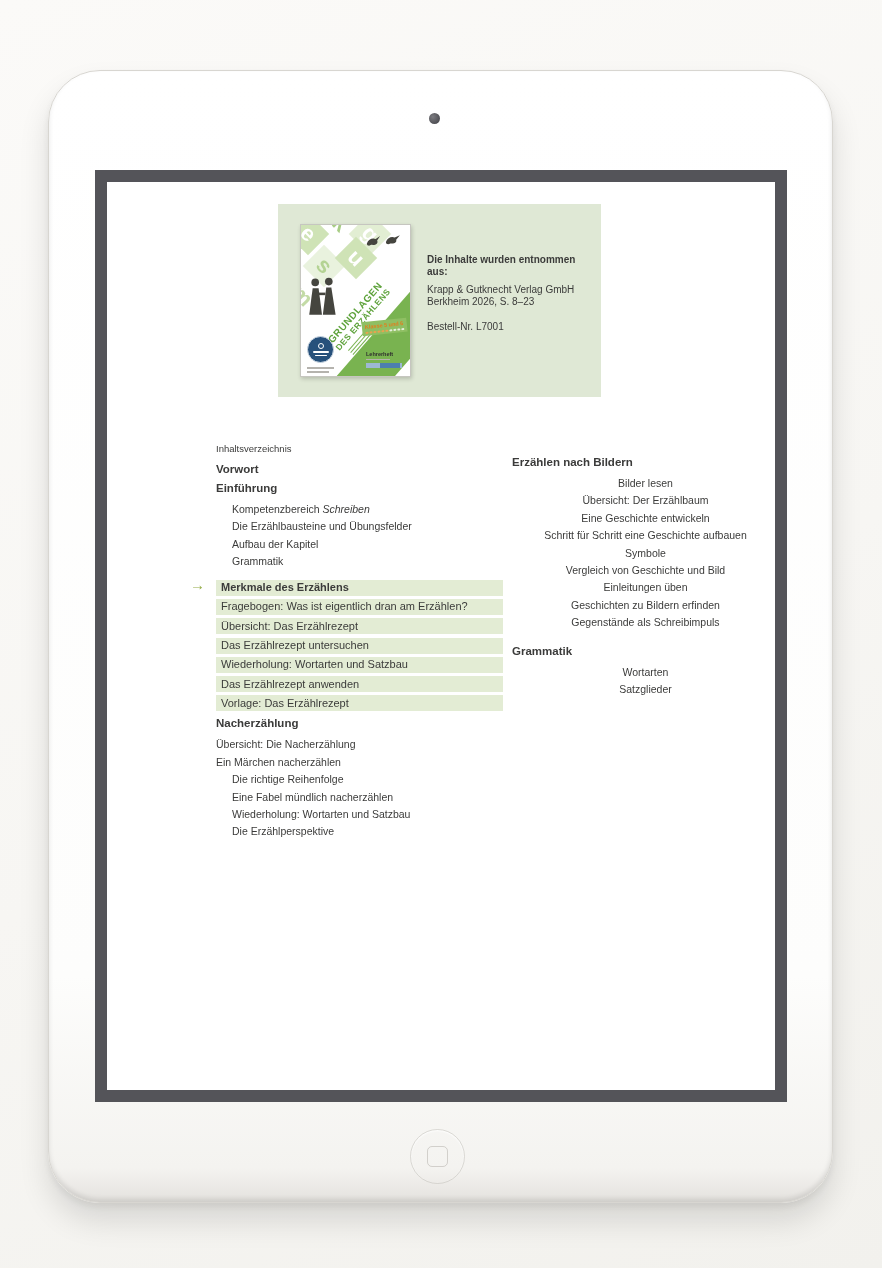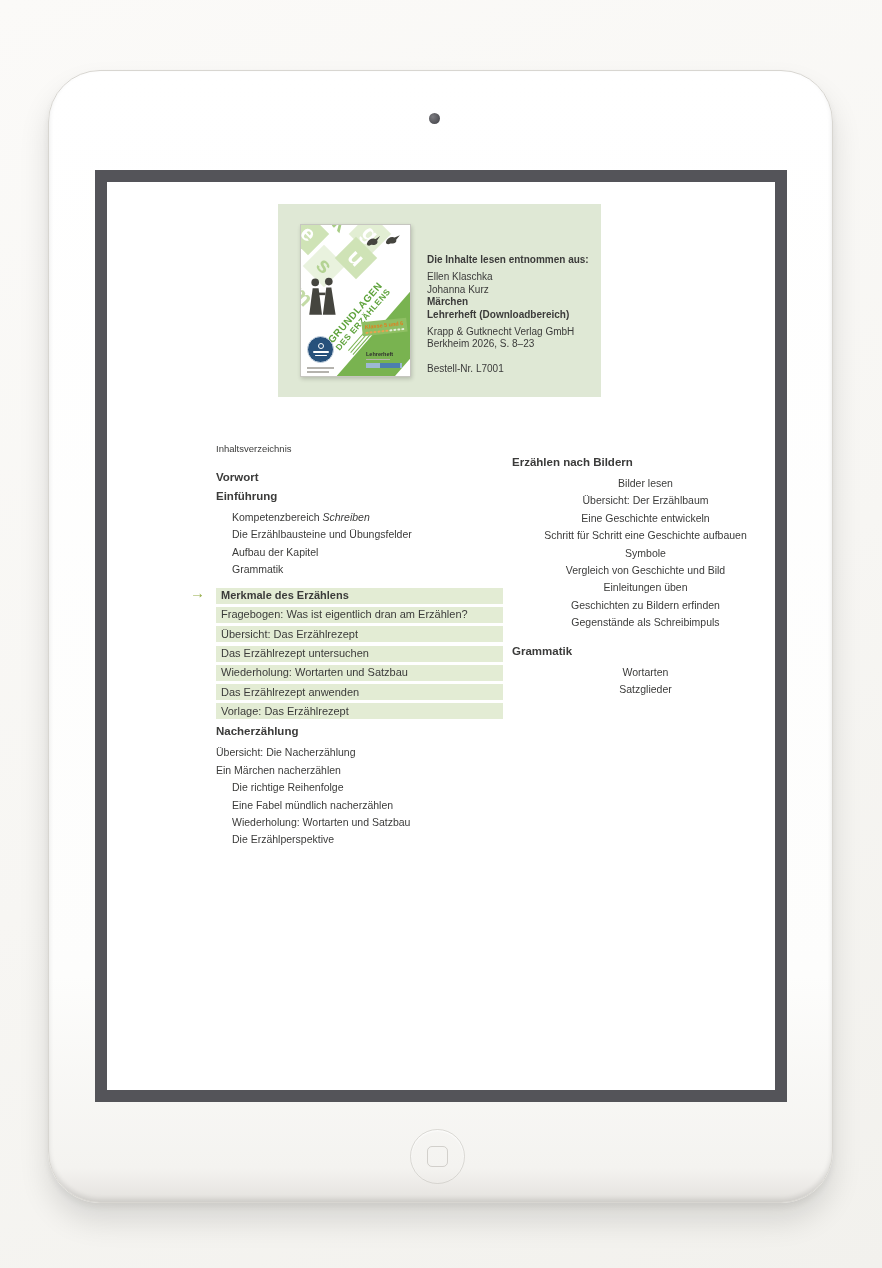--- a/index.html
+++ b/index.html
@@ -111,21 +111,21 @@
   .toc-label{
     position:absolute; left:109px; top:261px;
     font-size:9.5px; font-weight:normal;
   }
   .toc-col{ position:absolute; font-size:10.5px; }
   #toc-left{ left:85px; top:273px; width:330px; }
   #toc-right{ left:405px; top:274px; width:250px; }
   .toc-h{ font-size:11.5px; font-weight:bold; line-height:13px; margin:6px 0 6px; padding-left:24px; }
   #toc-right .toc-h{ padding-left:0; margin:0 0 6px; }
   #toc-right .toc-h + .toc-h, #toc-right .toc-item + .toc-h{ margin-top:13px; }
-  #toc-left .toc-h:first-child{ margin-top:16px; }
+  #toc-left .toc-h:first-child{ margin-top:8px; }
   .toc-item{ line-height:17.4px; padding-left:24px; white-space:nowrap; }
   .toc-item.indent{ padding-left:40px; }
   #toc-right .toc-item{ padding-left:17px;text-align:center; }
   .toc-item .it{ font-style:italic; }
   .hl-group{ margin-top:9px; margin-bottom:2px; }
   .hl-row{
     position:relative; width:287px; height:16px; margin-left:24px; margin-bottom:3.3px;
     background:var(--highlight-green,#e3ecd4);
     padding:1.5px 6px 0 5px; font-size:11px; line-height:13.5px; white-space:nowrap;
   }
@@ -213,27 +213,21 @@
             <div class="booklet-label">Lehrerheft</div>
             <div class="sub"></div>
             <div class="blue">
                 <i></i>
               </div>
           </div>
         </div>
 
         <div class="source-info">
           <div class="grp">
-            <div class="semibold">Die Inhalte lesen entnommen aus:</div>
-          </div>
-          <div class="grp">
-            <div>Ellen Klaschka</div>
-            <div>Johanna Kurz</div>
-            <div class="bold">Märchen</div>
-            <div class="bold">Lehrerheft (Downloadbereich)</div>
+            <div class="semibold">Die Inhalte wurden entnommen aus:</div>
           </div>
           <div class="grp">
             <div>Krapp &amp; Gutknecht Verlag GmbH</div>
             <div>Berkheim 2026, S. 8–23</div>
           </div>
           <div class="grp last">
             <div>Bestell-Nr. L7001</div>
           </div>
         </div>
       </div>

